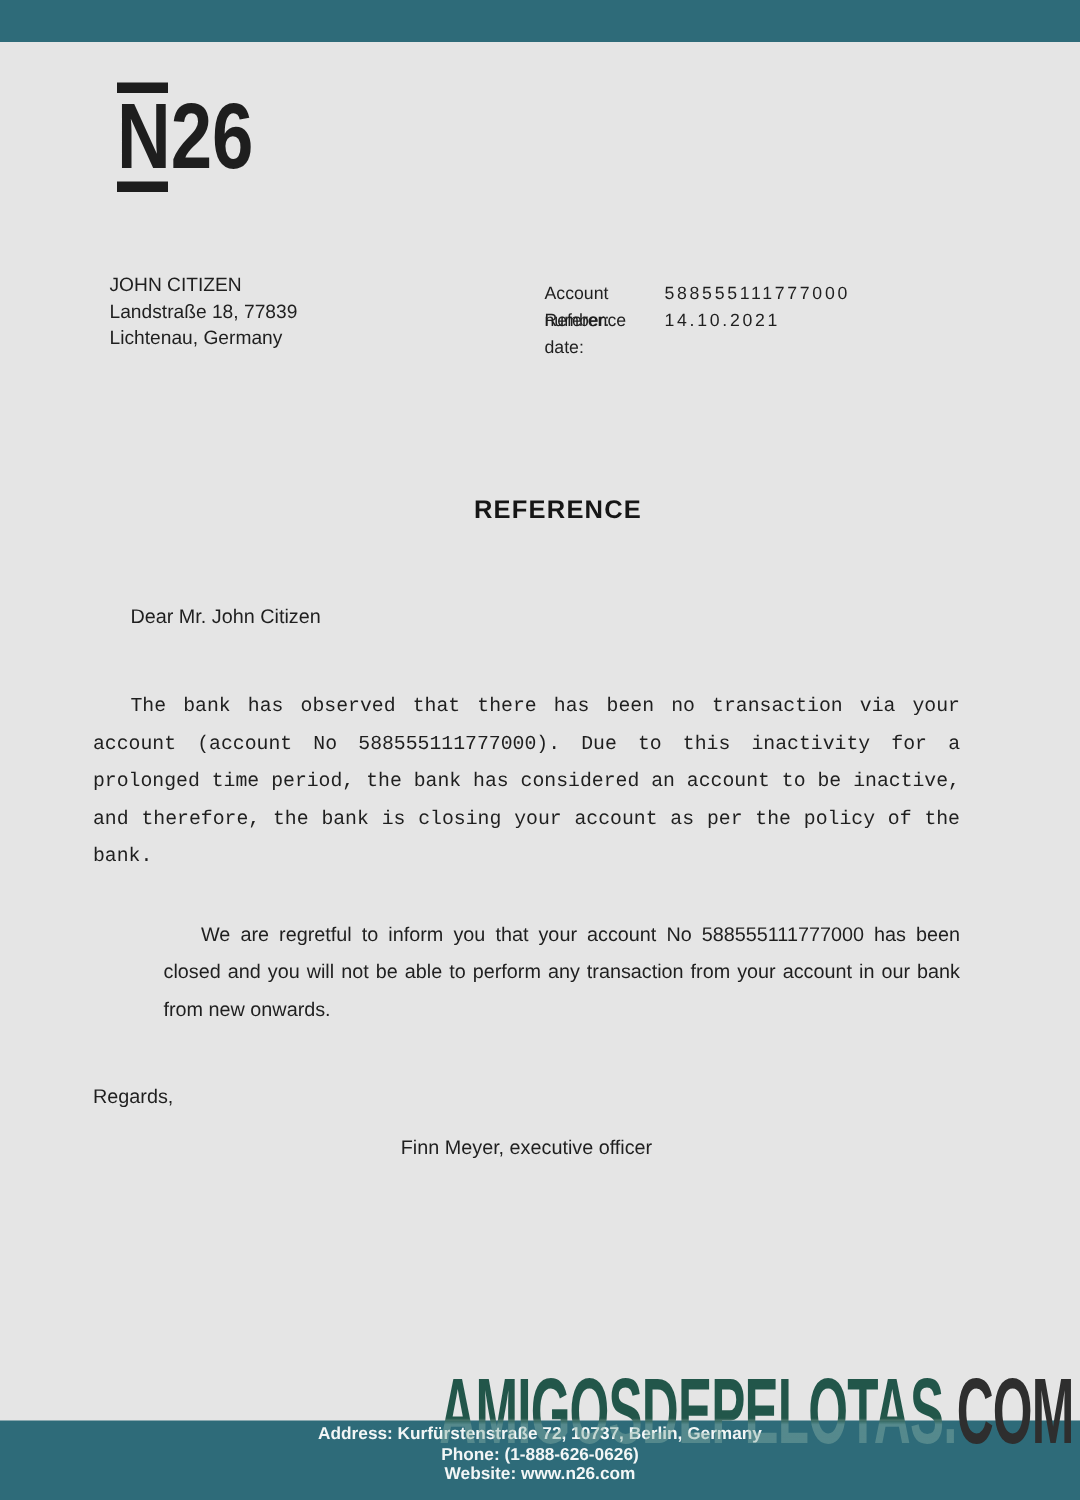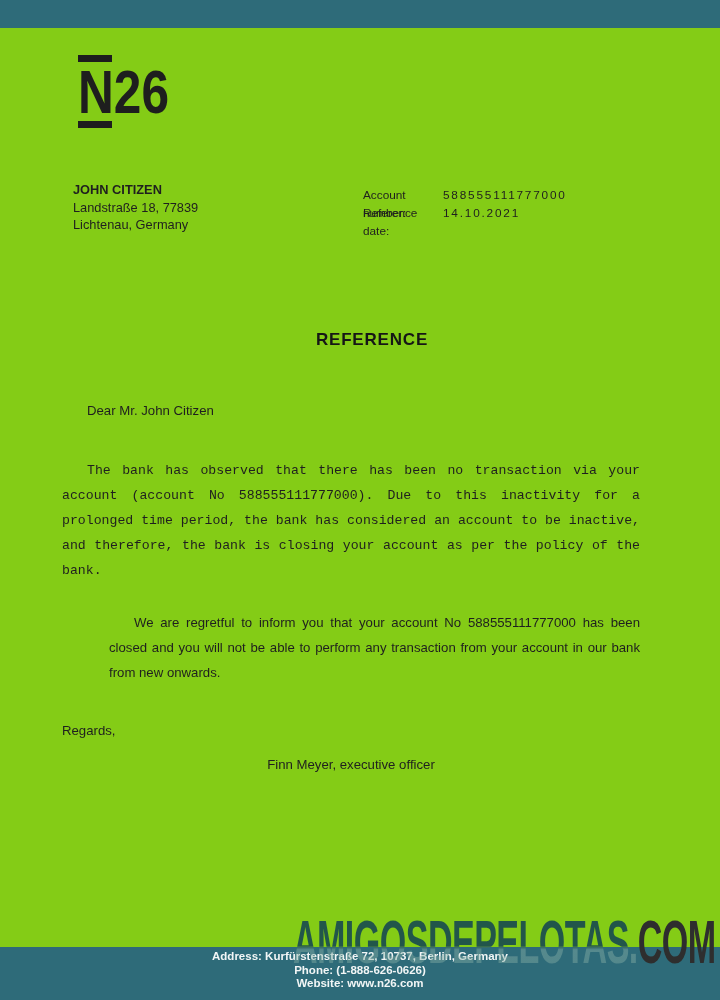--- a/index.html
+++ b/index.html
@@ -3,21 +3,21 @@
 <meta charset="utf-8">
 <style>
   * { box-sizing: border-box; margin: 0; padding: 0; }
   html, body {
     width: 720px; height: 1000px;
     background: #ffffff;
     font-family: "Liberation Sans", sans-serif;
     overflow: hidden;
     position: relative;
   }
-  .page { position: absolute; inset: 0; width: 720px; height: 1000px; background: #84cc16; }
+  .page { position: absolute; inset: 0; width: 720px; height: 1000px; background: #e5e5e5; }
 
   
   .band-top {
     position: absolute; left: 0; top: 0; width: 720px; height: 28px;
     background: #2e6b79;
   }
 
   
   .logo { position: absolute; left: 78px; top: 55px; }
   .logo-bar { width: 34px; height: 7px; background: #1d1d1d; }
@@ -25,21 +25,21 @@
   .logo-bar.bottom { margin-top: 5px; }
   .logo-text {
     font-size: 62px; font-weight: bold; color: #1e1e1e;
     height: 49px; line-height: 49px;
     transform: scaleX(0.80); transform-origin: left center;
     letter-spacing: 0px; white-space: nowrap;
   }
 
   
   .recipient { position: absolute; left: 73px; top: 181px; color: #1f1f1f; font-size: 12.8px; line-height: 17.5px; }
-  .recipient .name { font-weight: bold; }
+  .recipient .name { font-weight: normal; }
 
   
   .meta { position: absolute; left: 363px; top: 186px; font-size: 11.8px; color: #1f1f1f; }
   .meta-row { display: flex; height: 18px; line-height: 18px; }
   .meta-label { width: 80px; }
   .meta-value { letter-spacing: 1.8px; }
 
   
   .doc-title {
     position: absolute; left: 12px; top: 330px; width: 720px;

